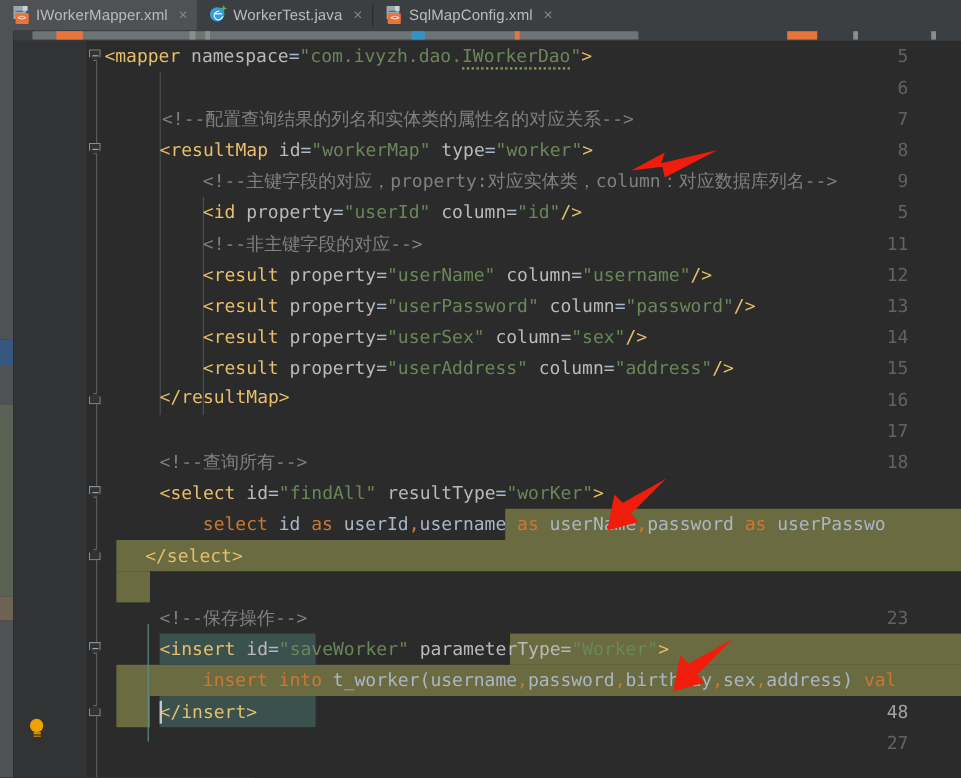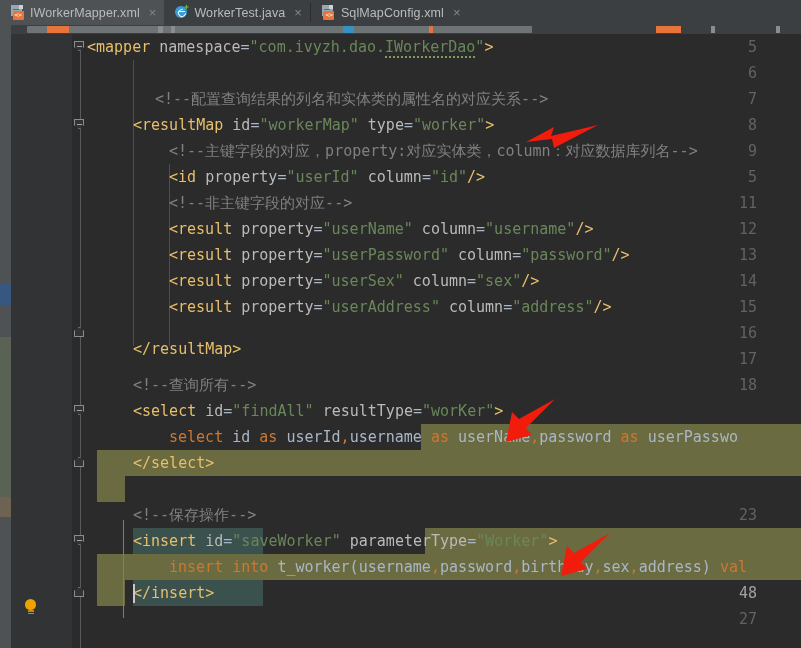--- a/index.html
+++ b/index.html
@@ -372,35 +372,35 @@
       <div class="hl-brace" style="left:46px; top:546px; width:130px; height:26px;"></div>
 
       <div class="iguide" style="left:46px; top:26px;  height:286px;"></div>
       <div class="iguide" style="left:82px; top:130px; height:182px;"></div>
 
       <div class="tealguide" style="left:36px; top:486px; height:98px;"></div>
 
       <div id="rows">
           <div class="row" style="top: 0px;"><span class="txt" style="margin-left: 0px;"><span class="t-tag">&lt;mapper </span><span class="t-attr">namespace</span><span class="t-punc">=</span><span class="t-val">"com.ivyzh.dao.</span><span class="t-val squig">IWorkerDao</span><span class="t-val">"</span><span class="t-tag">&gt;</span></span></div>
           <div class="row" style="top: 26px;"><span class="txt" style="margin-left: 0px;"></span></div>
-          <div class="row" style="top: 52px;"><span class="txt" style="margin-left: 68px;"><span class="t-cmt">&lt;!--配置查询结果的列名和实体类的属性名的对应关系--&gt;</span></span></div>
+          <div class="row" style="top: 52px;"><span class="txt" style="margin-left: 48px;"><span class="t-cmt">&lt;!--配置查询结果的列名和实体类的属性名的对应关系--&gt;</span></span></div>
           <div class="row" style="top: 78px;"><span class="txt" style="margin-left: 46px;"><span class="t-tag">&lt;resultMap </span><span class="t-attr">id</span><span class="t-punc">=</span><span class="t-val">"workerMap"</span><span class="t-attr"> type</span><span class="t-punc">=</span><span class="t-val">"worker"</span><span class="t-tag">&gt;</span></span></div>
           <div class="row" style="top: 104px;"><span class="txt" style="margin-left: 82px;"><span class="t-cmt">&lt;!--主键字段的对应，property:对应实体类，column：对应数据库列名--&gt;</span></span></div>
           <div class="row" style="top: 130px;"><span class="txt" style="margin-left: 82px;"><span class="t-tag">&lt;id </span><span class="t-attr">property</span><span class="t-punc">=</span><span class="t-val">"userId"</span><span class="t-attr"> column</span><span class="t-punc">=</span><span class="t-val">"id"</span><span class="t-tag">/&gt;</span></span></div>
           <div class="row" style="top: 156px;"><span class="txt" style="margin-left: 82px; text-align: center;"><span class="t-cmt">&lt;!--非主键字段的对应--&gt;</span></span></div>
           <div class="row" style="top: 182px;"><span class="txt" style="margin-left: 82px;"><span class="t-tag">&lt;result </span><span class="t-attr">property</span><span class="t-punc">=</span><span class="t-val">"userName"</span><span class="t-attr"> column</span><span class="t-punc">=</span><span class="t-val">"username"</span><span class="t-tag">/&gt;</span></span></div>
           <div class="row" style="top: 208px;"><span class="txt" style="margin-left: 82px;"><span class="t-tag">&lt;result </span><span class="t-attr">property</span><span class="t-punc">=</span><span class="t-val">"userPassword"</span><span class="t-attr"> column</span><span class="t-punc">=</span><span class="t-val">"password"</span><span class="t-tag">/&gt;</span></span></div>
           <div class="row" style="top: 234px;"><span class="txt" style="margin-left: 82px;"><span class="t-tag">&lt;result </span><span class="t-attr">property</span><span class="t-punc">=</span><span class="t-val">"userSex"</span><span class="t-attr"> column</span><span class="t-punc">=</span><span class="t-val">"sex"</span><span class="t-tag">/&gt;</span></span></div>
           <div class="row" style="top: 260px;"><span class="txt" style="margin-left: 82px;"><span class="t-tag">&lt;result </span><span class="t-attr">property</span><span class="t-punc">=</span><span class="t-val">"userAddress"</span><span class="t-attr"> column</span><span class="t-punc">=</span><span class="t-val">"address"</span><span class="t-tag">/&gt;</span></span></div>
-          <div class="row" style="top: 302px; text-decoration: underline;"><span class="txt" style="margin-left: 46px;"><span class="t-tag">&lt;/resultMap&gt;</span></span></div>
+          <div class="row" style="top: 284px; text-decoration: underline;"><span class="txt" style="margin-left: 46px;"><span class="t-tag">&lt;/resultMap&gt;</span></span></div>
           <div class="row" style="top: 312px;"><span class="txt" style="margin-left: 0px;"></span></div>
           <div class="row" style="top: 338px;"><span class="txt" style="margin-left: 46px; text-align: center;"><span class="t-cmt">&lt;!--查询所有--&gt;</span></span></div>
           <div class="row" style="top: 364px;"><span class="txt" style="margin-left: 46px;"><span class="t-tag">&lt;select </span><span class="t-attr">id</span><span class="t-punc">=</span><span class="t-val">"findAll"</span><span class="t-attr"> resultType</span><span class="t-punc">=</span><span class="t-val">"worKer"</span><span class="t-tag">&gt;</span></span></div>
           <div class="row" style="top: 390px;"><span class="txt" style="margin-left: 82px;"><span class="t-kw">select </span><span class="t-plain">id </span><span class="t-kw">as </span><span class="t-plain">userId</span><span class="t-kw">,</span><span class="t-plain">username </span><span class="t-kw">as </span><span class="t-plain">userName</span><span class="t-kw">,</span><span class="t-plain">password </span><span class="t-kw">as </span><span class="t-plain">userPasswo</span></span></div>
-          <div class="row" style="top: 416px;"><span class="txt" style="margin-left: 46px;"><span class="t-tag">&lt;/select&gt;</span></span></div>
+          <div class="row" style="top: 416px;"><span class="txt" style="margin-left: 34px;"><span class="t-tag">&lt;/select&gt;</span></span></div>
           <div class="row" style="top: 442px;"><span class="txt" style="margin-left: 0px;"></span></div>
           <div class="row" style="top: 468px;"><span class="txt" style="margin-left: 46px;"><span class="t-cmt">&lt;!--保存操作--&gt;</span></span></div>
           <div class="row" style="top: 494px;"><span class="txt" style="margin-left: 46px;"><span class="t-tag">&lt;insert </span><span class="t-attr">id</span><span class="t-punc">=</span><span class="t-val">"saveWorker"</span><span class="t-attr"> parameterType</span><span class="t-punc">=</span><span class="t-val">"Worker"</span><span class="t-tag">&gt;</span></span></div>
           <div class="row" style="top: 520px;"><span class="txt" style="margin-left: 82px;"><span class="t-kw">insert into </span><span class="t-plain">t_worker(username</span><span class="t-kw">,</span><span class="t-plain">password</span><span class="t-kw">,</span><span class="t-plain">birthday</span><span class="t-kw">,</span><span class="t-plain">sex</span><span class="t-kw">,</span><span class="t-plain">address) </span><span class="t-kw">val</span></span></div>
           <div class="row" style="top: 546px;"><span class="txt" style="margin-left: 46px;"><span class="t-tag">&lt;/insert&gt;</span></span></div>
           <div class="row" style="top: 572px;"><span class="txt" style="margin-left: 0px;"></span></div>
         </div>
 
       <div class="caret" style="left:46px; top:550px; height:19px;"></div>
     </div>

